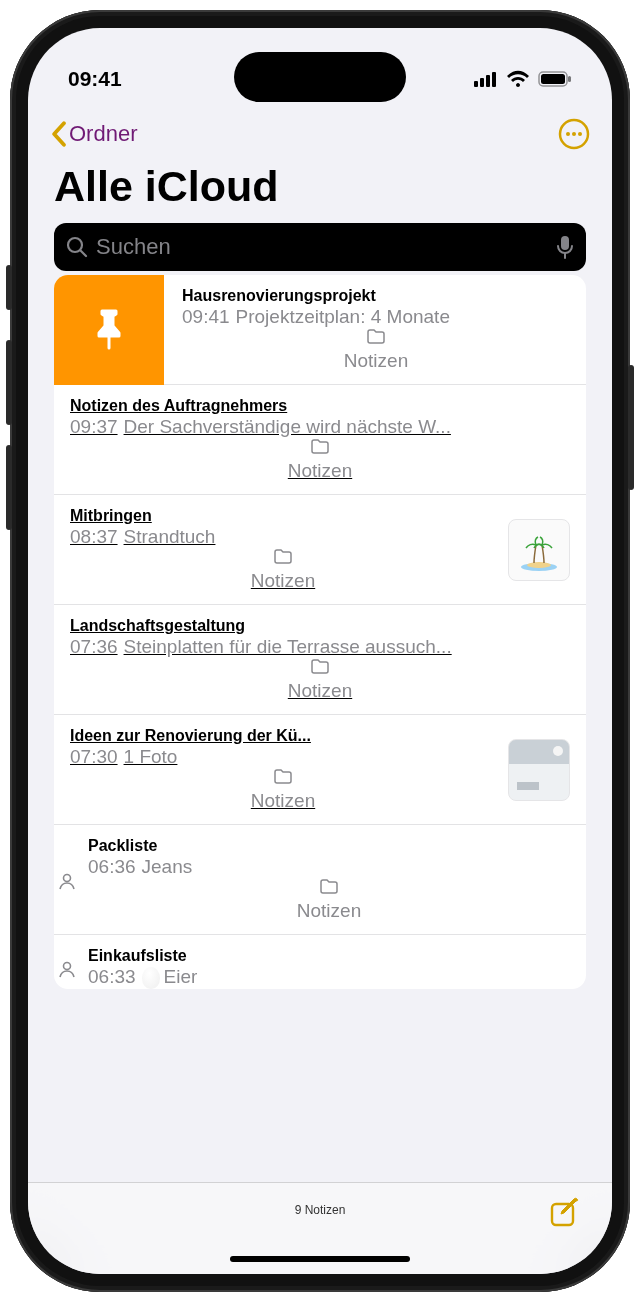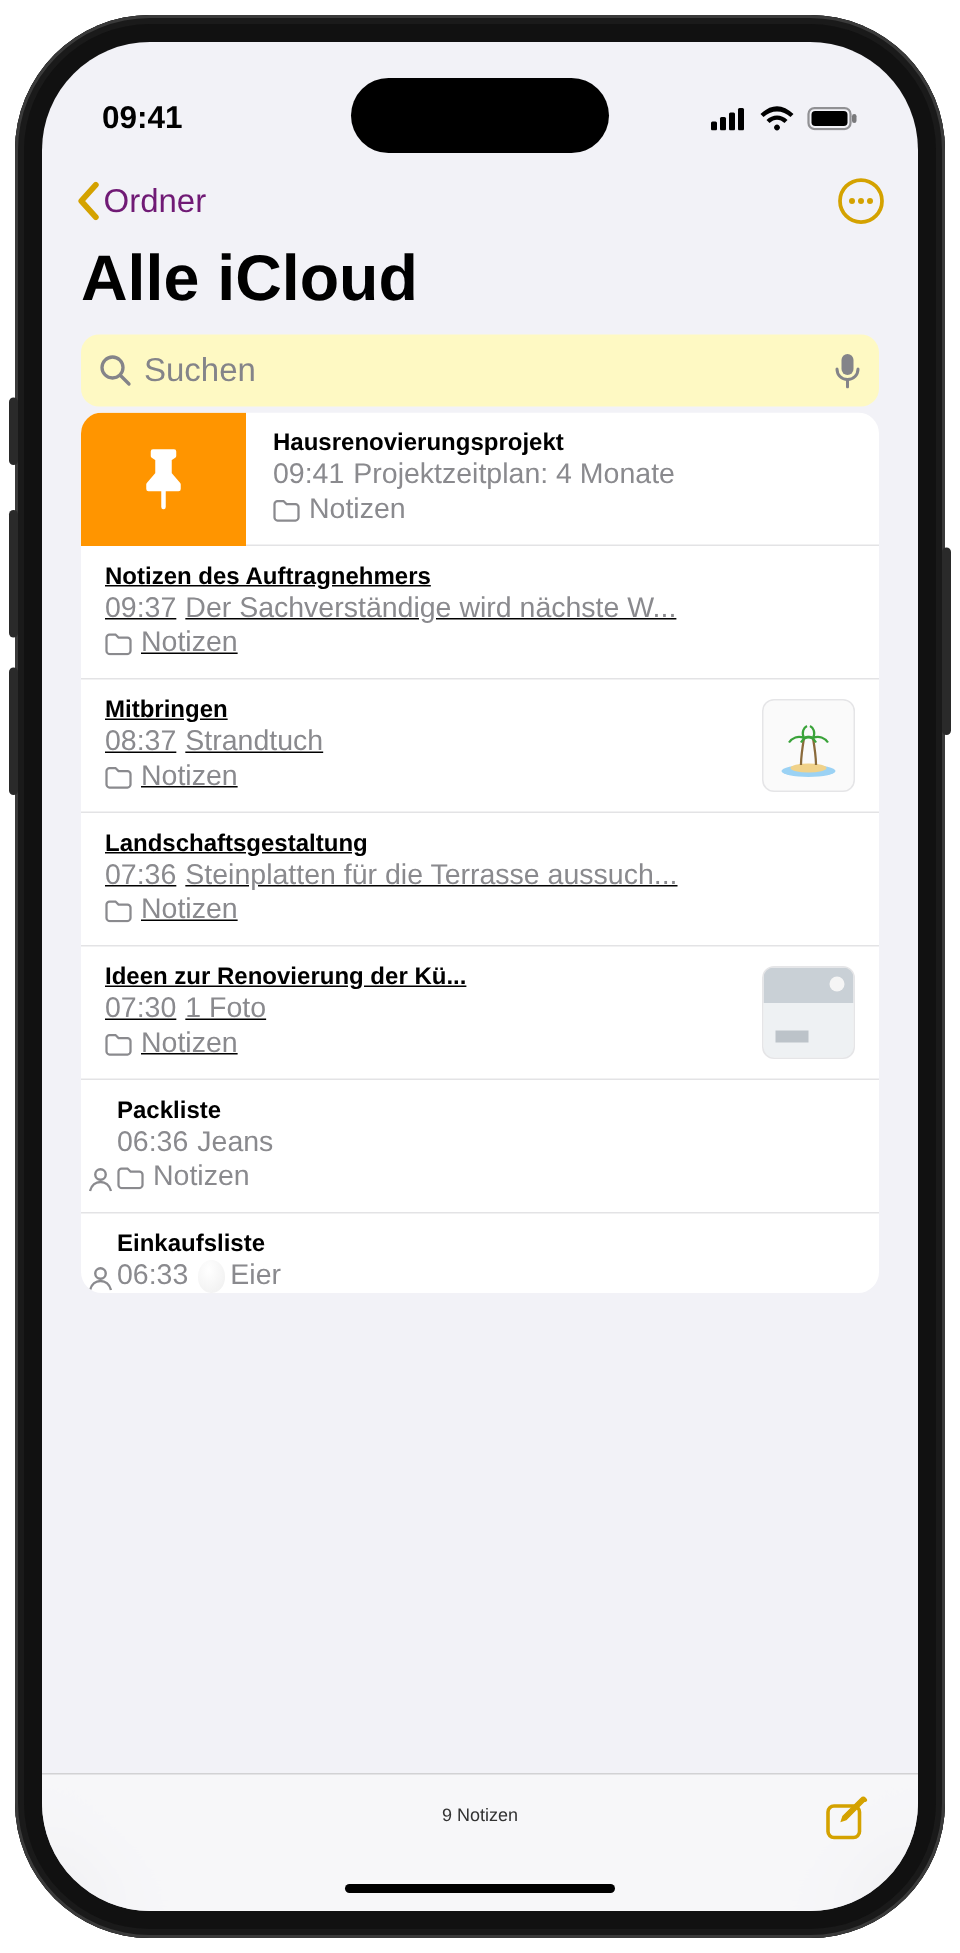--- a/index.html
+++ b/index.html
@@ -73,21 +73,21 @@
       font-size: 22px;
     }
     .more-btn { color: #D4A200; }
     .page-title {
       font-size: 43px;
       font-weight: 700;
       padding: 4px 26px 12px;
     }
     .search-bar {
       margin: 0 26px 4px;
-      background: #fef9c3;
+      background: #000000;
       border-radius: 12px;
       height: 48px;
       display: flex;
       align-items: center;
       padding: 0 12px;
       color: #848489;
       font-size: 22px;
       gap: 8px;
     }
     .search-bar .ph { flex: 1; }
@@ -143,20 +143,21 @@
       margin-top: 1px;
     }
     .note-sub .time { margin-right: 6px; }
     .note-folder {
       font-size: 19px;
       color: #8a8a8e;
       display: flex;
       align-items: center;
       gap: 6px;
       margin-top: 1px;
+      flex-direction: column;
     }
     .shared-icon {
       width: 22px;
       display: flex;
       align-items: flex-start;
       justify-content: center;
       color: #8a8a8e;
       flex-shrink: 0;
       padding-top: 3px;
     }
@@ -211,24 +212,24 @@
       background: #000;
       border-radius: 4px;
     }
     .content-scroll {
       flex: 1;
       position: relative;
       overflow: hidden;
     }
     .row-with-shared {
       display: flex;
-      gap: 0;
+      gap: 10px;
       padding: 12px 16px 12px 2px;
       border-bottom: 1px solid #e3e3e5;
-      align-items: flex-end;
+      align-items: center;
     }
     .egg {
       width: 18px; height: 22px; background: radial-gradient(ellipse at 40% 30%, #fff, #eee); border-radius: 50% 50% 48% 48%; display:inline-block; vertical-align: middle; margin-right: 4px;
     }
     svg { display: block; }
   </style>
 </head>
 <body>
 
 <div class="device">

